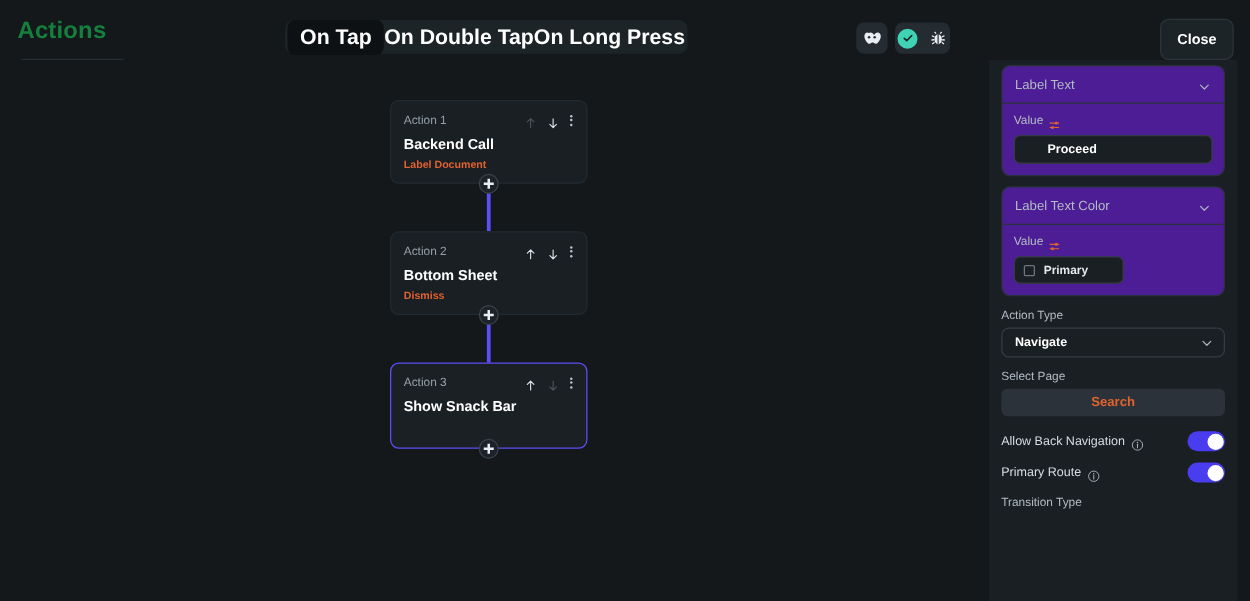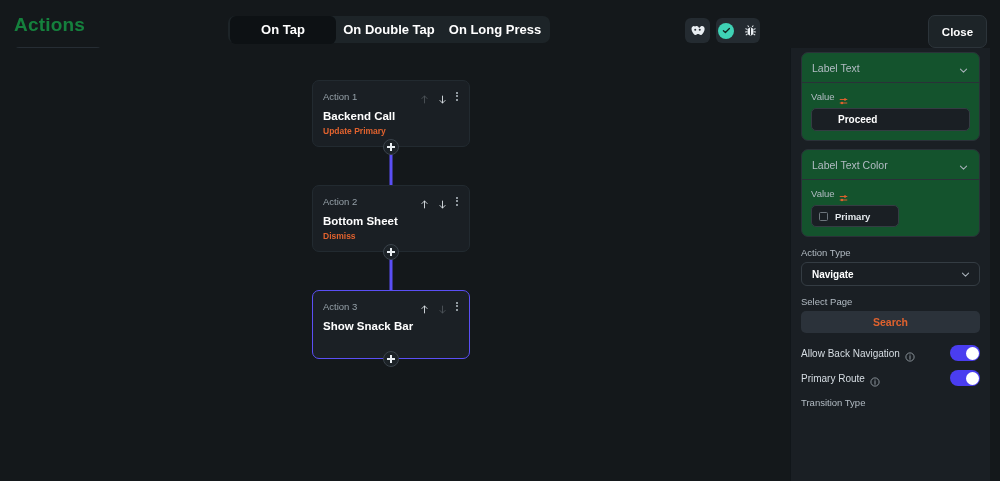--- a/index.html
+++ b/index.html
@@ -28,21 +28,21 @@
   
   .tabs {
     position: absolute; left: 228px; top: 16px;
     width: 322px; height: 27px;
     background: #1d2428; border-radius: 7px;
     display: flex; align-items: center; padding: 2px;
   }
   .tab {
     flex: 1; height: 28px; border-radius: 6px;
     display: flex; align-items: center; justify-content: center;
-    font-size: 13px; font-weight: bold; color: #ffffff;
+    font-size: 17px; font-weight: bold; color: #ffffff;
     cursor: pointer; white-space: nowrap;
   }
   .tab.active { background: #0d1114; }
 
   
   .icon-group {
     position: absolute; top: 18px; height: 25px;
     background: #242b31; border-radius: 6px;
     display: flex; align-items: center; justify-content: center; gap: 8px;
   }
@@ -117,21 +117,21 @@
   .toggle {
     width: 30px; height: 16px; border-radius: 9px; background: #4a3df0;
     position: relative; cursor: pointer; flex: none;
   }
   .toggle .knob {
     position: absolute; right: 1.5px; top: 1.5px;
     width: 13px; height: 13px; border-radius: 50%; background: #ffffff;
   }
 
   .group {
-    border: 1px solid #2a3138; border-radius: 7px; background: #14532d;
+    border: 1px solid #2a3138; border-radius: 7px; background: #4c1d95;
     margin-top: 4px;
   }
   .group-head {
     height: 30px; display: flex; align-items: center; justify-content: space-between;
     padding: 0 10px; border-bottom: 1px solid #2a3138; cursor: pointer;
   }
   .group-head-label { font-size: 10.5px; color: #b3bcc4; }
   .chev { width: 11px; height: 11px; display:block; }
   .group-body { padding: 8px 9px 9px 9px; }
   .value-label-row { display: flex; align-items: center; gap: 4px; }
@@ -240,21 +240,21 @@
               </svg>
             </span>
             <span class="dots">
                 <i></i>
                 <i></i>
                 <i></i>
               </span>
           </span>
         </div>
         <div class="card-title">Backend Call</div>
-        <div class="card-sub">Update Primary</div>
+        <div class="card-sub">Label Document</div>
       </div>
 
       <div class="connector">
         <span class="line"></span>
         <span class="plus"></span>
       </div>
 
       <div class="card">
         <div class="card-head">
           <span class="card-index">Action 2</span>

